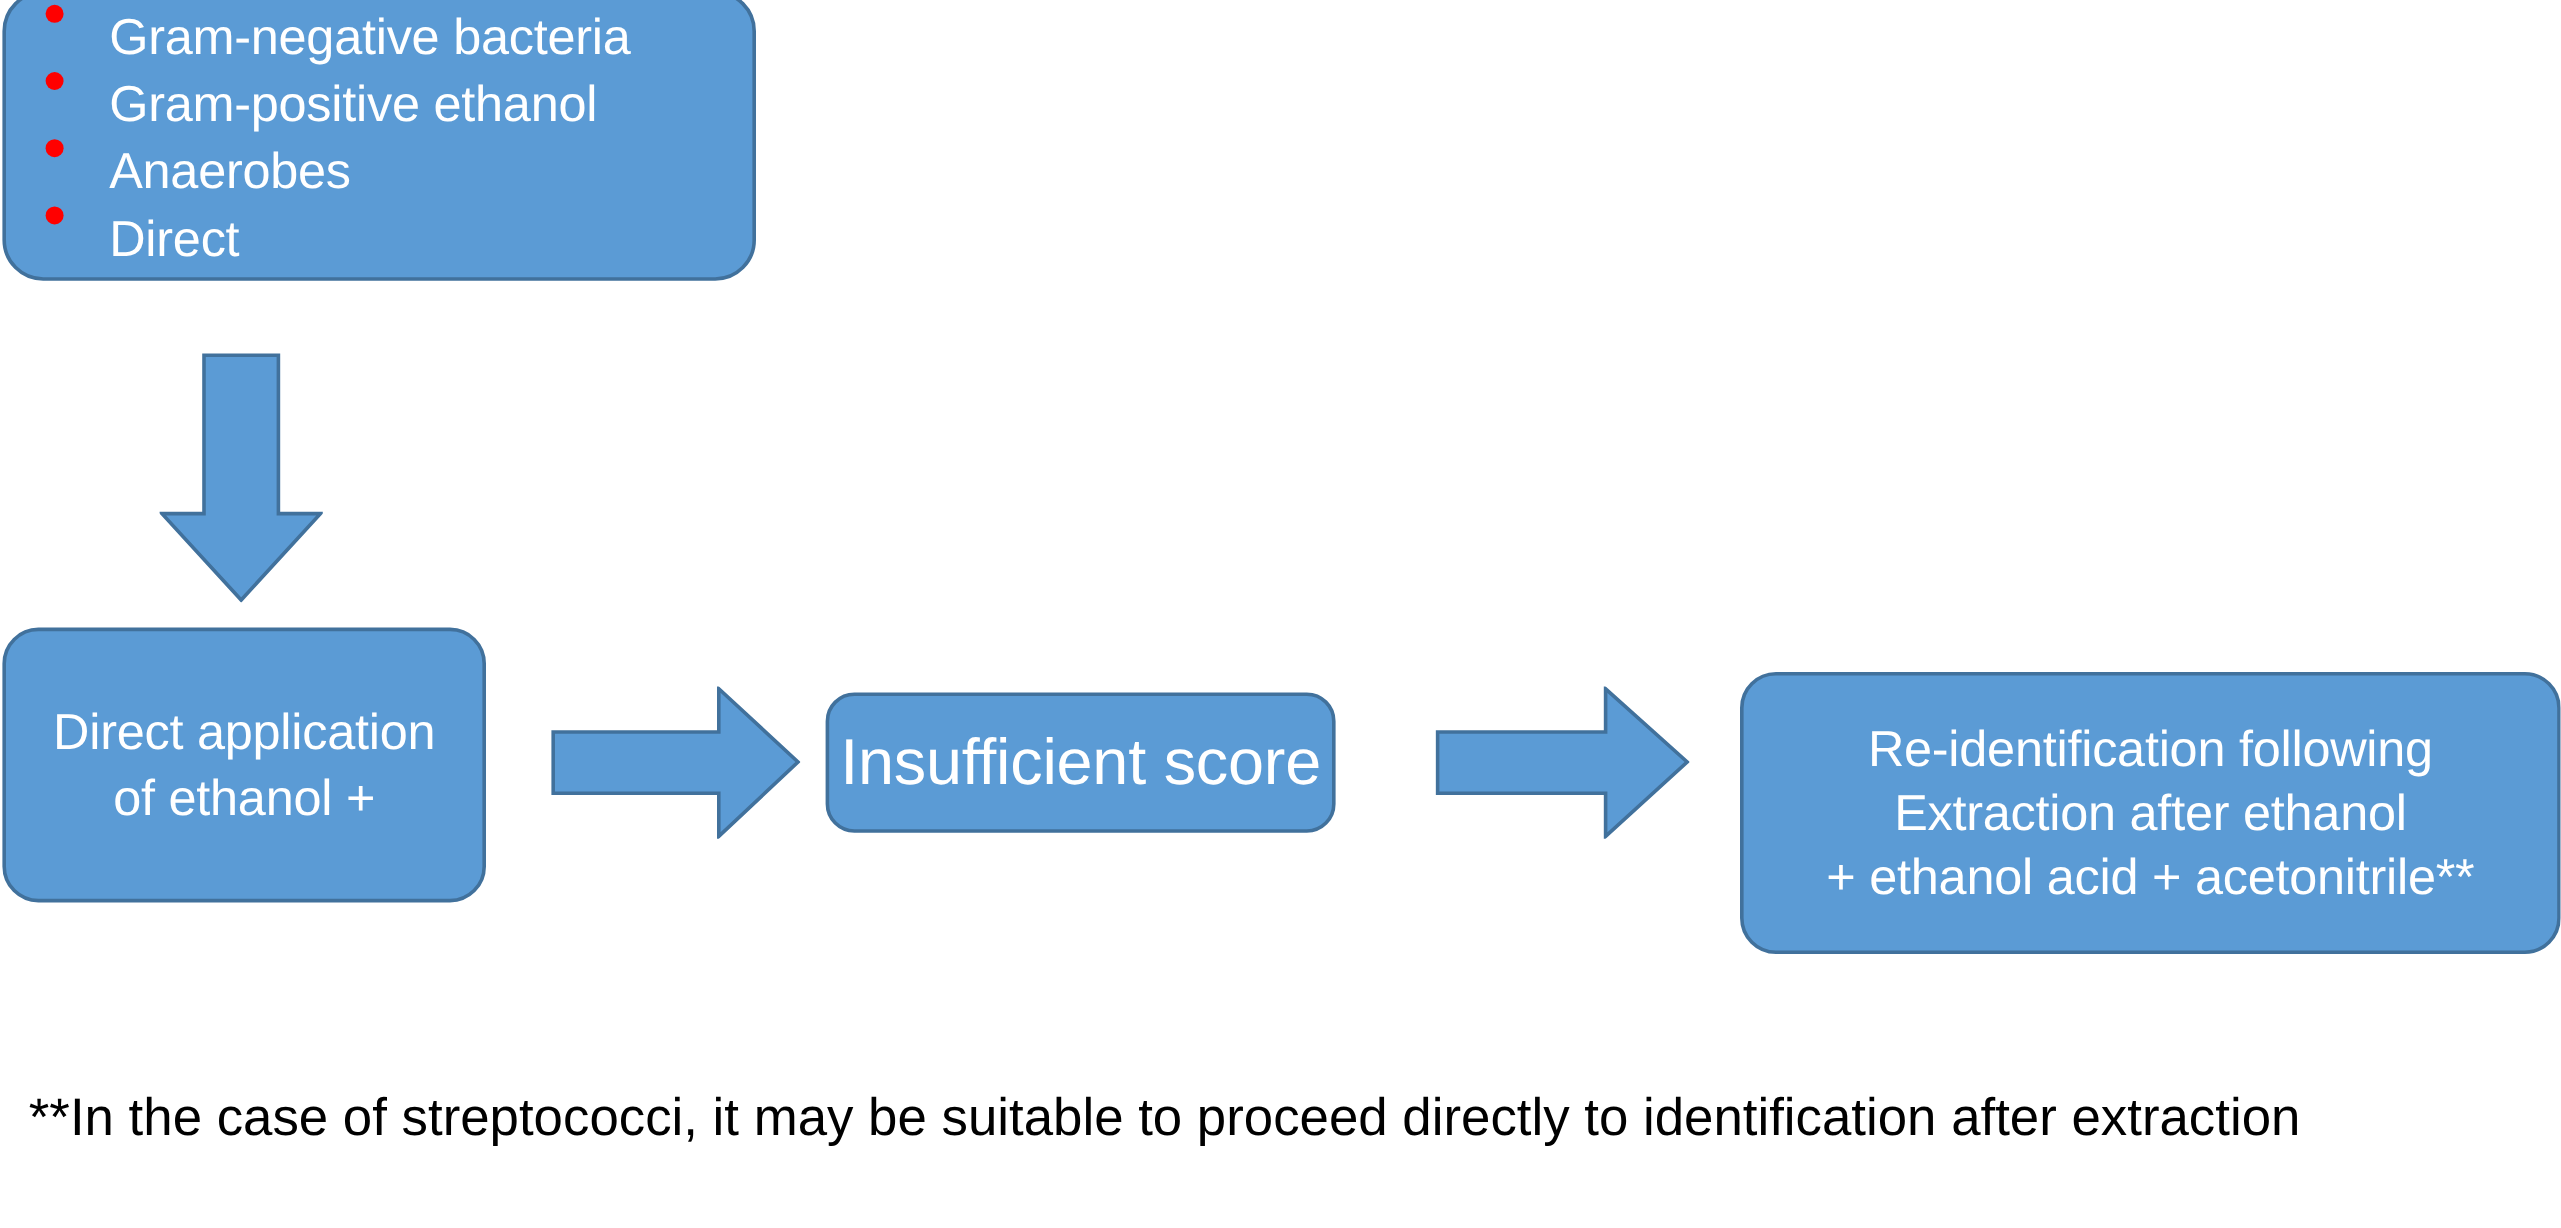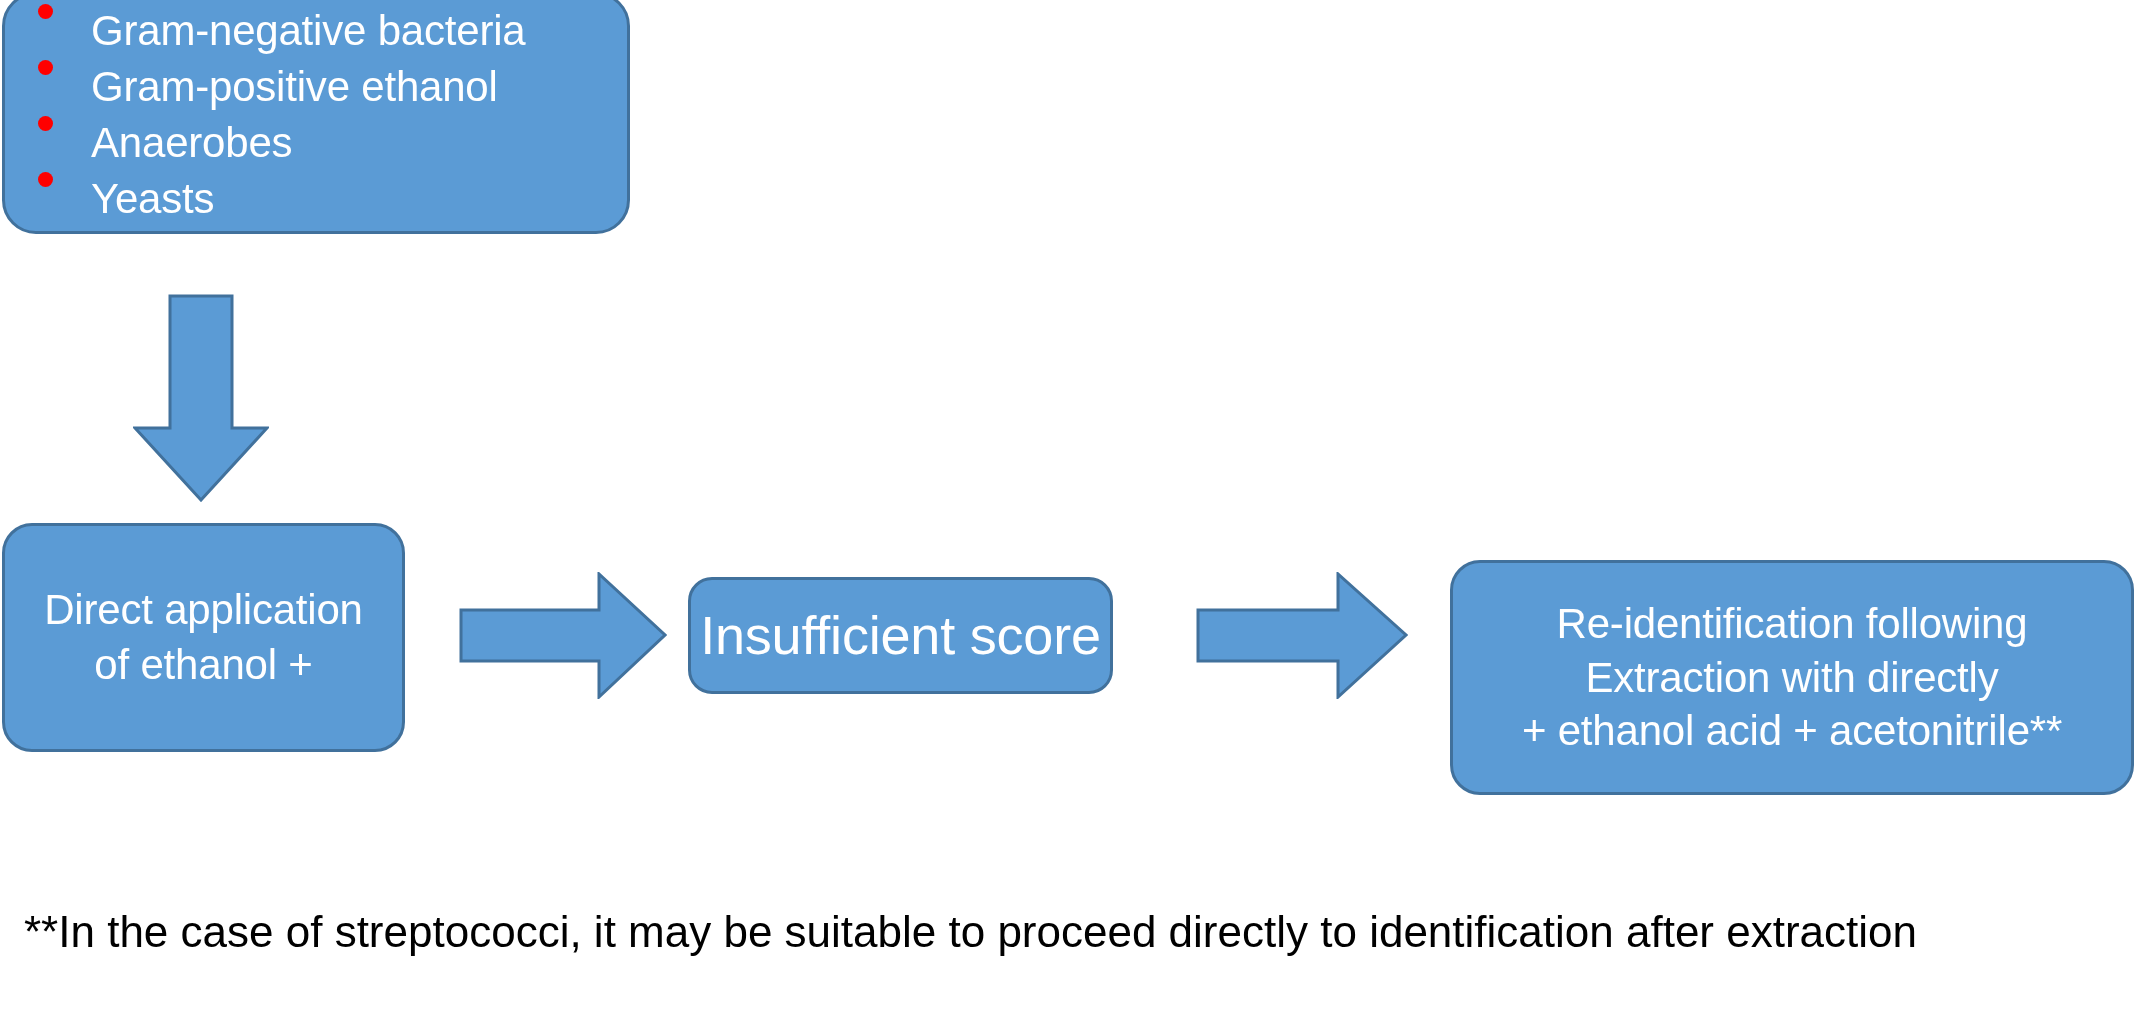--- a/index.html
+++ b/index.html
@@ -166,21 +166,21 @@
       <span class="bullet-label">Gram-positive ethanol</span>
     </div>
 
     <div class="bullet-row">
       <span class="bullet-dot"></span>
       <span class="bullet-label">Anaerobes</span>
     </div>
 
     <div class="bullet-row">
       <span class="bullet-dot"></span>
-      <span class="bullet-label">Yeasts</span>
+      <span class="bullet-label">Direct</span>
     </div>
 
   </div>
 
   <div class="arrow" id="arrow-down-to-direct">
     <svg viewBox="0 0 136 208" width="136" height="208">
       <polygon points="37,2 99,2 99,134 134,134 68,206 2,134 37,134" fill="#5B9BD5" stroke="#41719C" stroke-width="3" stroke-linejoin="miter"></polygon>
     </svg>
   </div>
 
@@ -200,21 +200,21 @@
   </div>
 
   <div class="arrow" id="arrow-score-to-reident">
     <svg viewBox="0 0 212 127" width="212" height="127">
       <polygon points="2,38 142,38 142,2 210,63 142,125 142,89 2,89" fill="#5B9BD5" stroke="#41719C" stroke-width="3" stroke-linejoin="miter"></polygon>
     </svg>
   </div>
 
   <div class="node" id="re-identification">
     <span class="line">Re-identification following</span>
-    <span class="line">Extraction with directly</span>
+    <span class="line">Extraction after ethanol</span>
     <span class="line">+ ethanol acid + acetonitrile**</span>
   </div>
 
   <div id="footnotes">
     <span class="fn-line">**In the case of streptococci, it may be suitable to proceed directly to identification after extraction</span>
   </div>
 
 </div>
 
 </body></html>

